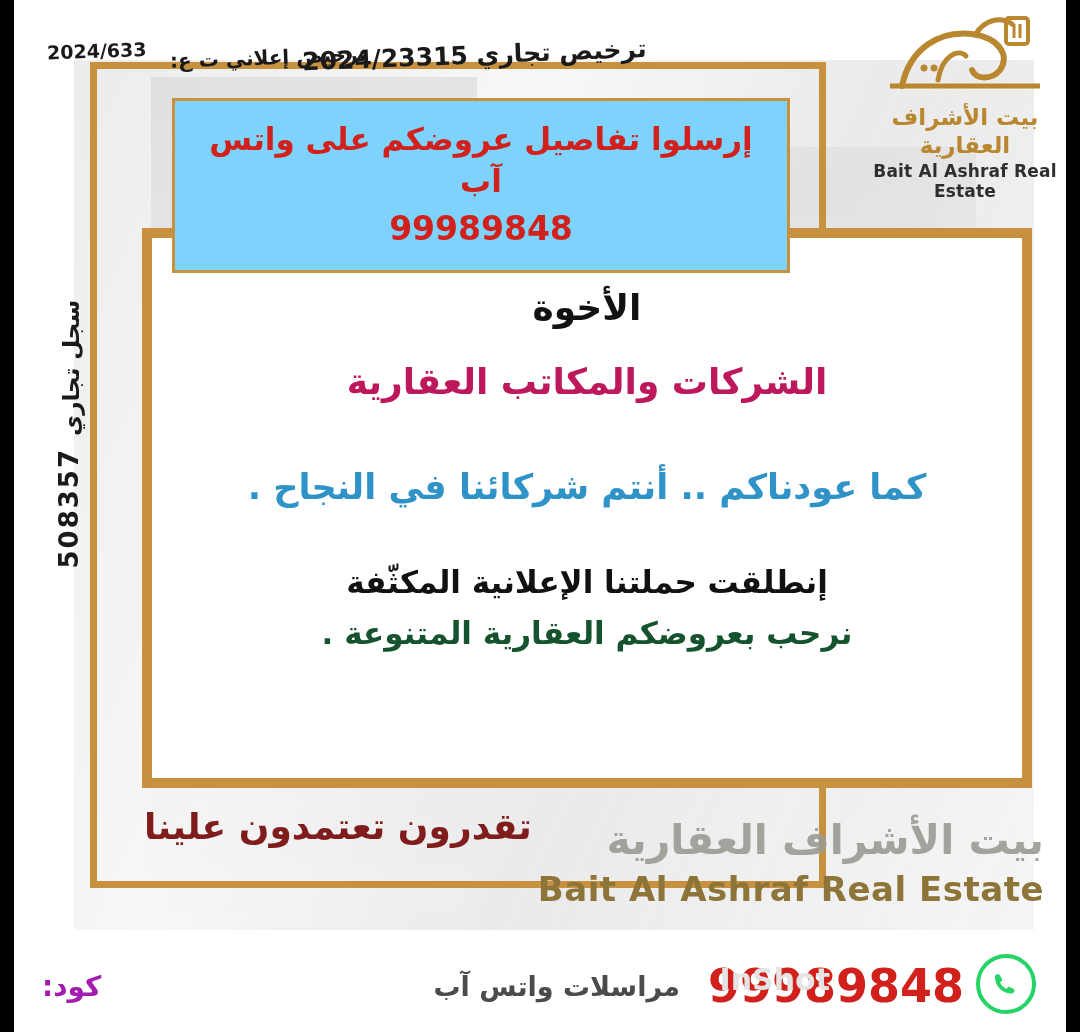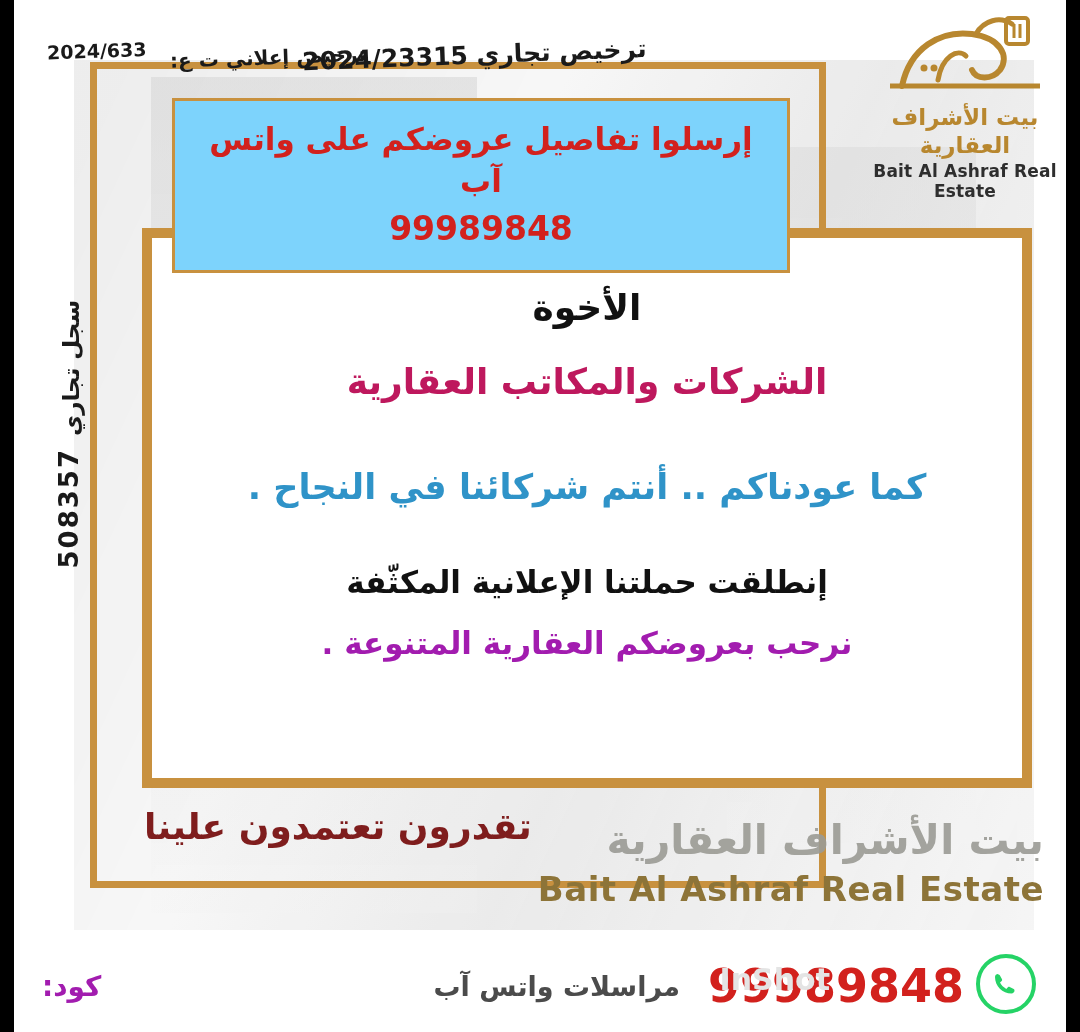--- a/index.html
+++ b/index.html
@@ -253,23 +253,23 @@
   .msg-p1 {
     font-size: 31px;
     font-weight: 700;
     color: #111;
     line-height: 1.45;
     margin-top: 48px;
   }
   .msg-p2 {
     font-size: 31px;
     font-weight: 700;
-    color: #a21caf;
+    color: #14532d;
     line-height: 1.45;
-    margin-top: 16px;
+    margin-top: 6px;
   }
 
   
   .slogan {
     position: absolute;
     left: 130px;
     top: 806px;
     font-size: 36px;
     font-weight: 700;
     color: #7f1d1d;

